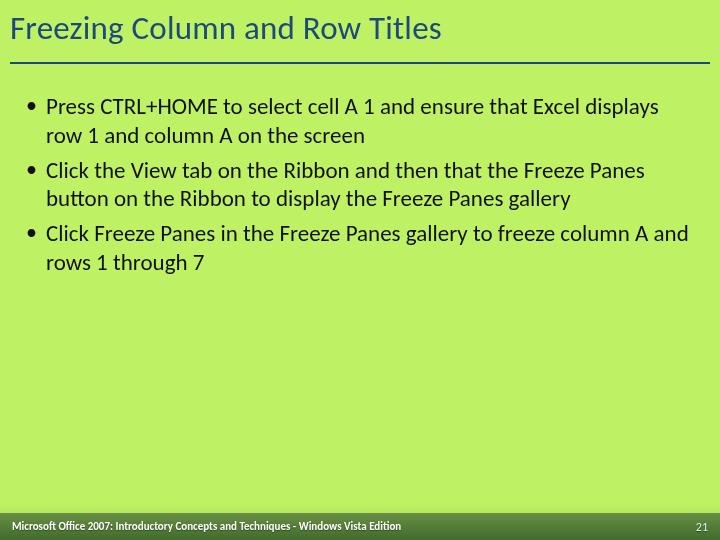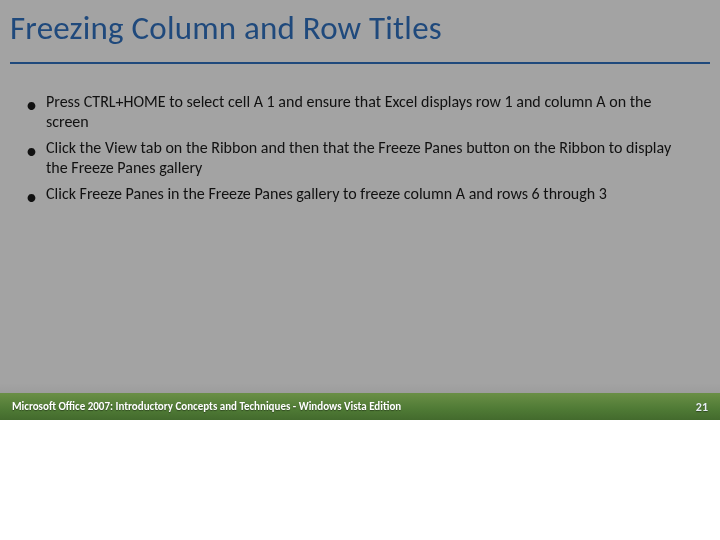--- a/index.html
+++ b/index.html
@@ -4,23 +4,23 @@
 <style>
   * { margin: 0; padding: 0; box-sizing: border-box; }
   html, body { width: 720px; height: 540px; overflow: hidden; }
   body {
     font-family: "Calibri", "Segoe UI", Arial, sans-serif;
     background: #ffffff;
     position: relative;
   }
   .slide {
     width: 720px;
-    height: 420px;
+    height: 540px;
     position: relative;
-    background: #a3a3a3;
+    background: #bef264;
   }
   .title {
     position: absolute;
     top: 8px;
     left: 10px;
     font-size: 33px;
     font-weight: 400;
     color: #1f497c;
     letter-spacing: 0.2px;
   }
@@ -35,21 +35,21 @@
   .bullets {
     position: absolute;
     top: 92px;
     left: 22px;
     width: 670px;
     list-style: none;
   }
   .bullets li {
     position: relative;
     padding-left: 24px;
-    font-size: 16px;
+    font-size: 23px;
     line-height: 1.25;
     color: #111111;
     margin-bottom: 6px;
   }
   .bullets li::before {
     content: "•";
     position: absolute;
     left: 4px;
     top: 0;
     color: #111111;
@@ -70,42 +70,42 @@
     gap: 44px;
   }
   .footer-text {
     font-size: 11px;
     font-weight: 600;
     color: #ffffff;
     text-shadow: 0 1px 1px rgba(0,0,0,0.4);
   }
   .footer-page {
     font-size: 12px;
-    font-weight: 700;
+    font-weight: 400;
     color: #e8eef6;
     text-shadow: 0 1px 1px rgba(0,0,0,0.4);
   }
   .footer-backshadow {
     position: absolute;
     right: 0; bottom: 27px;
     width: 720px; height: 10px;
     background: linear-gradient(180deg, rgba(0,0,0,0) 0%, rgba(0,0,0,0.04) 100%);
   }
 </style>
 </head>
 <body>
 
 <div class="slide">
   <div class="title">Freezing Column and Row Titles</div>
   <div class="title-rule"></div>
 
   <ul class="bullets">
     <li>Press CTRL+HOME to select cell A 1 and ensure that Excel displays row 1 and column A on the screen</li>
     <li>Click the View tab on the Ribbon and then that the Freeze Panes button on the Ribbon to display the Freeze Panes gallery</li>
-    <li>Click Freeze Panes in the Freeze Panes gallery to freeze column A and rows 6 through 3</li>
+    <li>Click Freeze Panes in the Freeze Panes gallery to freeze column A and rows 1 through 7</li>
   </ul>
 
   <div class="footer-backshadow"></div>
   <div class="footer">
     <span class="footer-text">Microsoft Office 2007: Introductory Concepts and Techniques - Windows Vista Edition</span>
     <span class="footer-page">21</span>
   </div>
 </div>
 
 </body></html>

